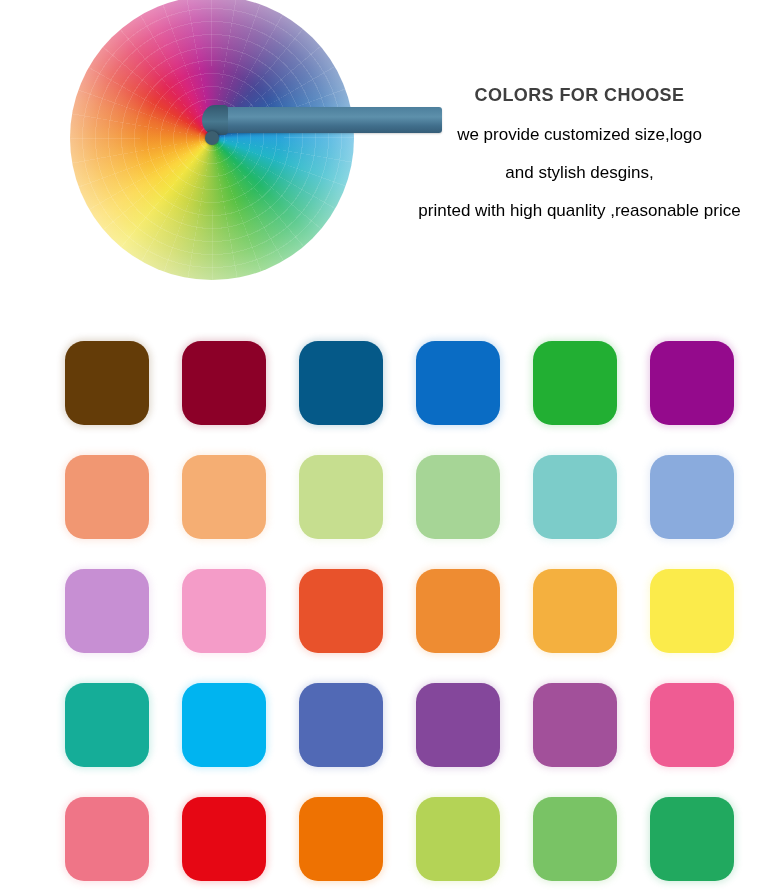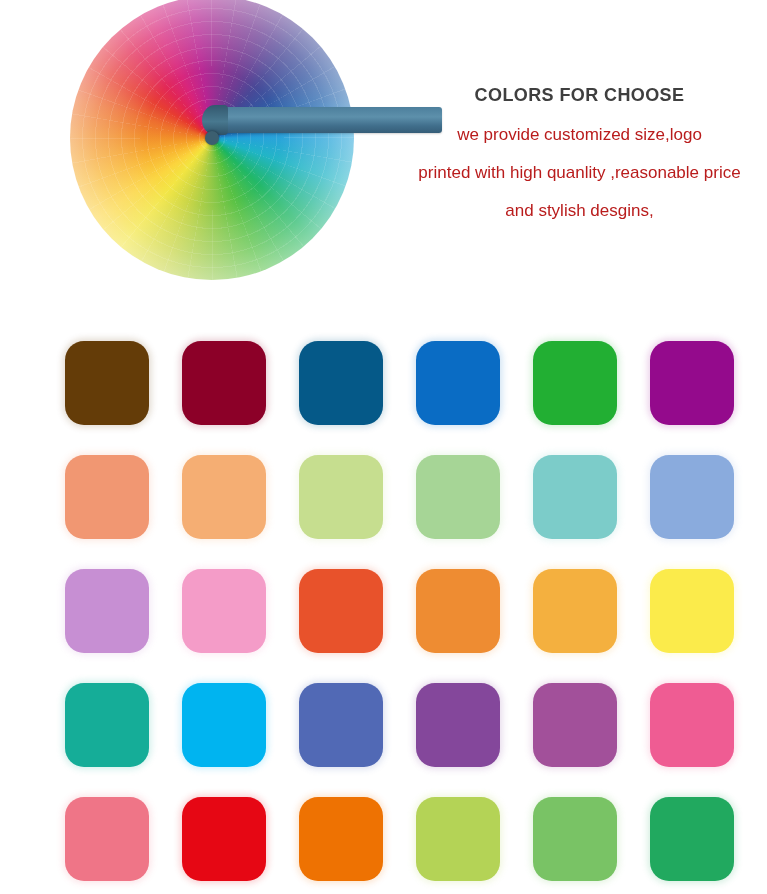--- a/index.html
+++ b/index.html
@@ -158,21 +158,21 @@
   .heading {
     font-size: 18px;
     font-weight: bold;
     color: #3f3f3f;
     letter-spacing: 0.4px;
     margin: 4px 0 20px 0;
     line-height: 1.1;
   }
   .subline {
     font-size: 17px;
-    color: #b91c1c;
+    color: #000000;
     line-height: 1.0;
     margin: 0 0 21px 0;
     white-space: nowrap;
   }
   .subline:last-child { margin-bottom: 0; }
 
   
   .swatch-grid {
     position: absolute;
     left: 65px;
@@ -205,22 +205,22 @@
       </div>
       <div class="wheel-fade"></div>
       <div class="wheel-pointer"></div>
       <div class="wheel-pointer-cap"></div>
       <div class="wheel-hub"></div>
     </div>
 
     <div class="text-block">
       <div class="heading">COLORS FOR CHOOSE</div>
       <div class="subline">we provide customized size,logo</div>
+      <div class="subline">and stylish desgins,</div>
       <div class="subline">printed with high quanlity ,reasonable price</div>
-      <div class="subline">and stylish desgins,</div>
     </div>
 
   </div>
 
   <div class="swatch-grid" id="swatch-grid">
       <div class="swatch" style="background: rgb(100, 60, 8); box-shadow: rgba(100, 60, 8, 0.2) 0px 0px 7px 2px;"></div>
       <div class="swatch" style="background: rgb(140, 0, 40); box-shadow: rgba(140, 0, 40, 0.2) 0px 0px 7px 2px;"></div>
       <div class="swatch" style="background: rgb(5, 89, 136); box-shadow: rgba(5, 89, 136, 0.2) 0px 0px 7px 2px;"></div>
       <div class="swatch" style="background: rgb(10, 108, 196); box-shadow: rgba(10, 108, 196, 0.2) 0px 0px 7px 2px;"></div>
       <div class="swatch" style="background: rgb(34, 175, 51); box-shadow: rgba(34, 175, 51, 0.2) 0px 0px 7px 2px;"></div>

